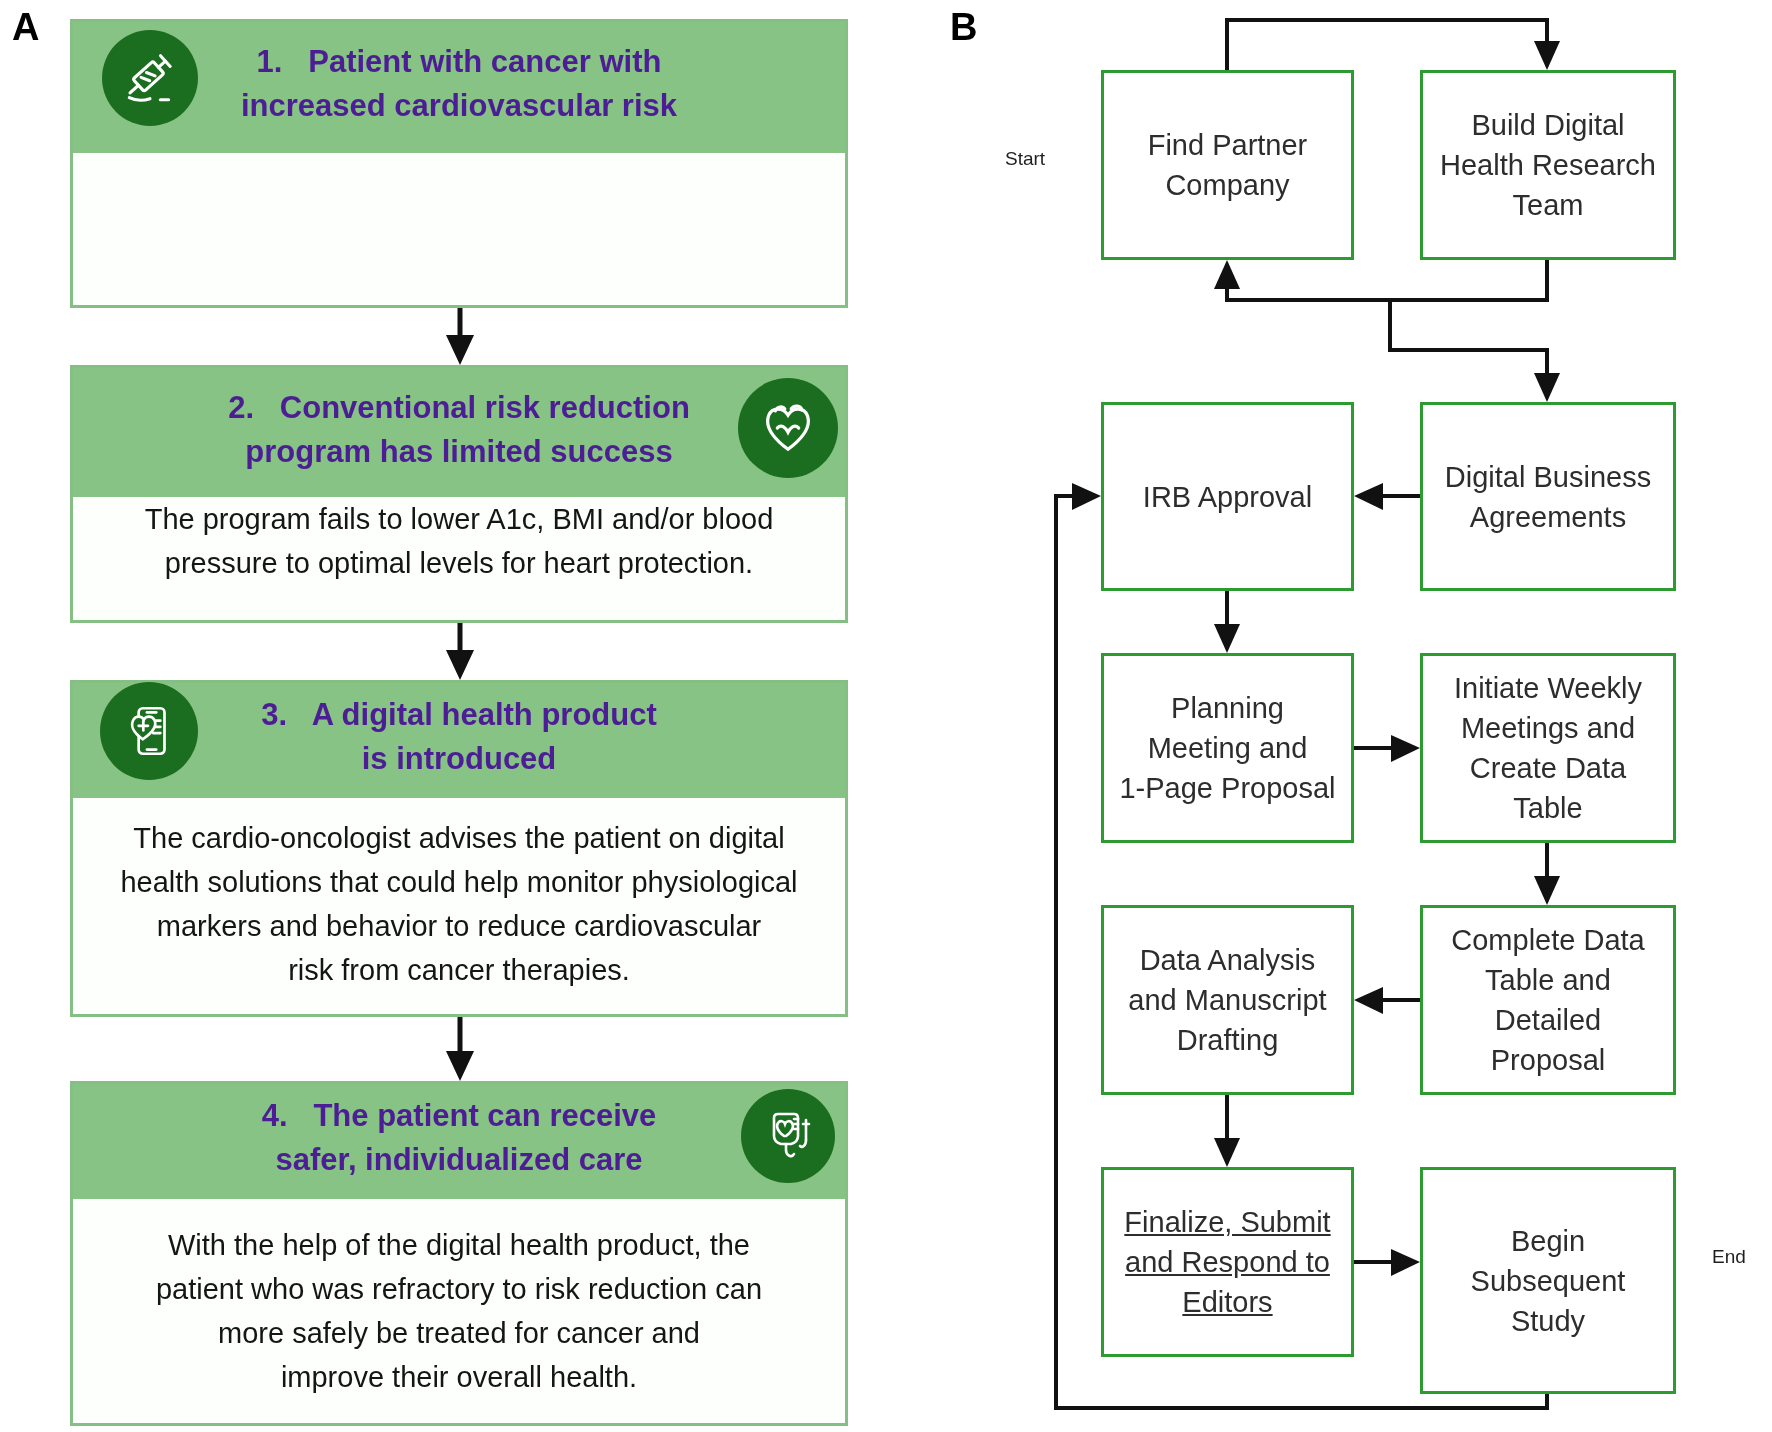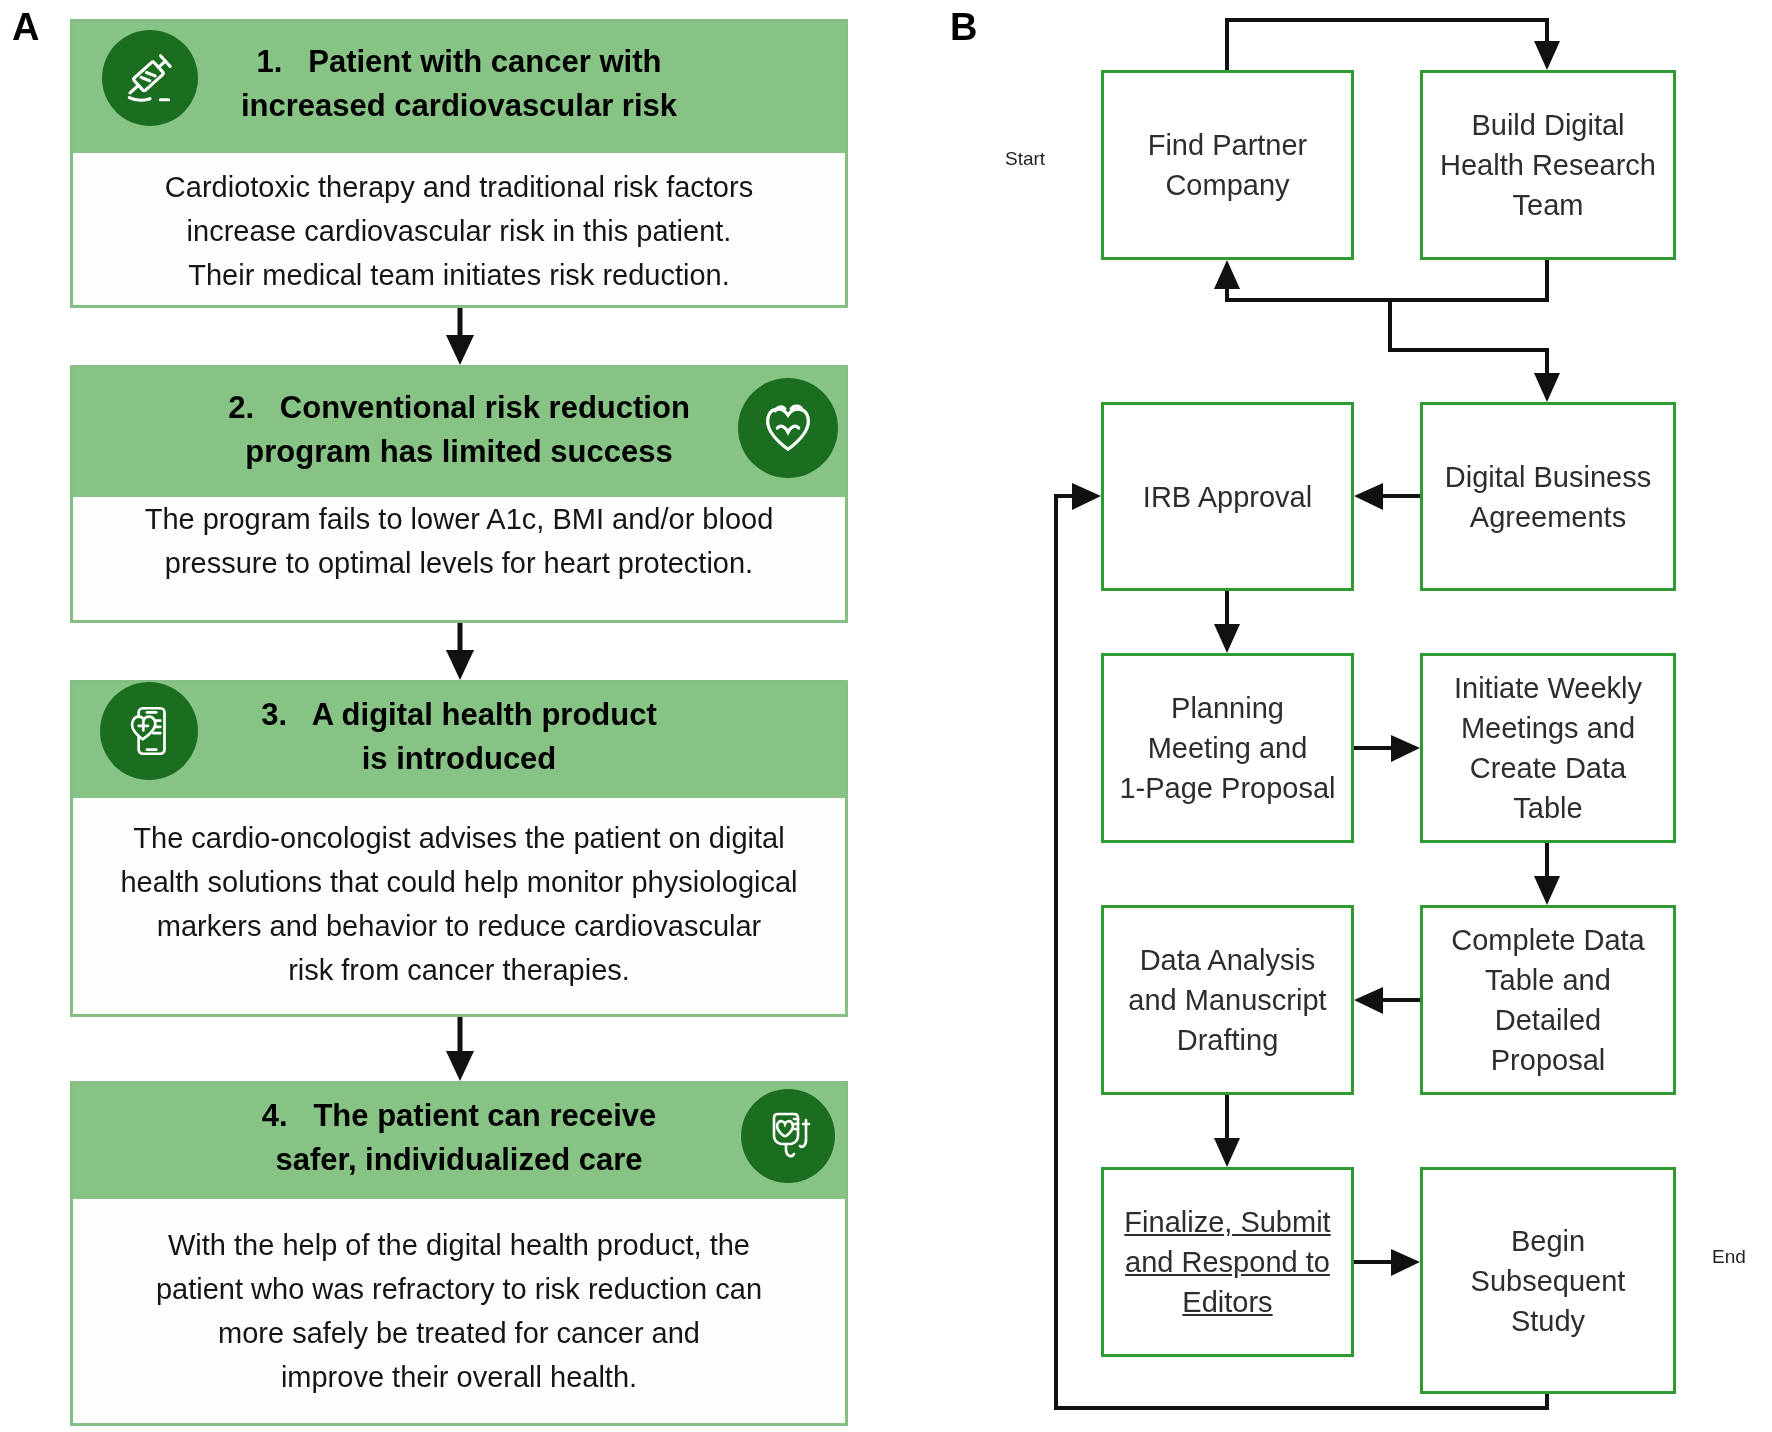--- a/index.html
+++ b/index.html
@@ -4,21 +4,21 @@
 <style>
   html,body{margin:0;padding:0;background:#ffffff;}
   body{font-family:"Liberation Sans", sans-serif;}
   #stage{position:relative;width:1772px;height:1432px;background:#ffffff;overflow:hidden;}
 
   .panel-label{position:absolute;font-size:38px;font-weight:700;color:#000;}
 
   
   .step{position:absolute;left:70px;width:778px;border:3px solid #86bf84;background:#fdfffd;box-sizing:border-box;}
   .step-band{background:#87c384;width:100%;position:relative;}
-  .step-title{white-space:pre-line;text-align:center;font-size:31px;font-weight:700;color:#000000;line-height:44px;}
+  .step-title{white-space:pre-line;text-align:center;font-size:31px;font-weight:700;color:#4c1d95;line-height:44px;}
   .step-body{white-space:pre-line;text-align:center;font-size:29px;color:#151515;line-height:44px;}
   .icon-circle{position:absolute;border-radius:50%;background:#1b6e20;display:flex;align-items:center;justify-content:center;}
   .icon-circle svg{display:block;}
 
   
   .flowbox{position:absolute;border:3px solid #2e9b32;background:#fefffe;box-sizing:border-box;
            display:flex;align-items:center;justify-content:center;text-align:center;
            font-size:29px;color:#2d2d2d;line-height:40px;white-space:pre-line;}
   .flow-label{position:absolute;font-size:19px;color:#1f1f1f;}
 
@@ -68,23 +68,20 @@
     </g>
   </svg>
 
   <div class="panel-label" style="left:12px;top:6px;">A</div>
 
   <div class="step" style="top:19px;height:289px;">
     <div class="step-band" style="height:131px;">
       <div class="step-title" style="padding-top:18px;">1.&nbsp;&nbsp; Patient with cancer with
 increased cardiovascular risk</div>
     </div>
-    <div class="step-body" style="padding-top:12px;">Cardiotoxic therapy and traditional risk factors
-increase cardiovascular risk in this patient.
-Their medical team initiates risk reduction.</div>
   </div>
   <div class="icon-circle" style="left:102px;top:30px;width:96px;height:96px;">
     <svg width="62" height="62" viewBox="0 0 60 60" stroke="#ffffff" fill="none" stroke-width="3" stroke-linecap="round">
       <g transform="rotate(-42 30 27)">
         <line x1="4" y1="27" x2="15" y2="27"></line>
         <rect x="15" y="19" width="26" height="16" rx="2"></rect>
         <line x1="22" y1="23" x2="26" y2="31"></line>
         <line x1="29" y1="23" x2="33" y2="31"></line>
         <line x1="41" y1="27" x2="50" y2="27"></line>
         <line x1="50" y1="20" x2="50" y2="34"></line>

